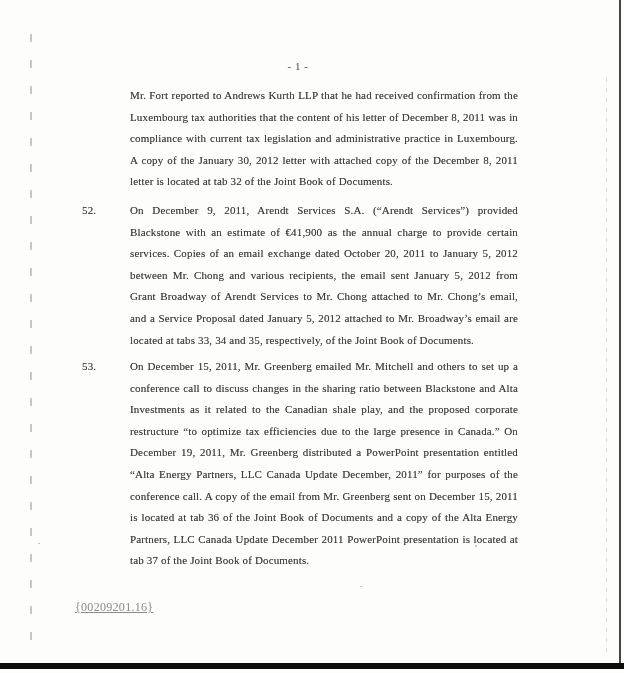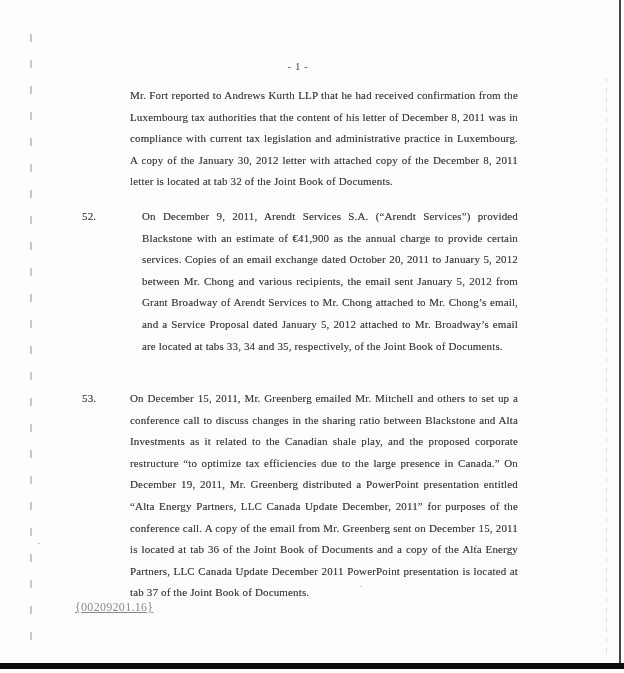--- a/index.html
+++ b/index.html
@@ -66,22 +66,22 @@
   .para .num {
     flex: 0 0 40px;
     text-align: left;
   }
   .para .txt {
     flex: 1 1 auto; width: 396px;
     text-align: justify;
     margin-left: 8px;
   }
   .para-1 { top: 85px; }
-  .para-2 { top: 206px; gap: 12px; }
-  .para-3 { top: 388px; }
+  .para-2 { top: 200px; }
+  .para-3 { top: 356px; }
   .footer-id {
     position: absolute; left: 75px; top: 600px;
     font-size: 12px; letter-spacing: .3px;
     color: #8a8a8a;
     text-decoration: underline;
   }
 </style>
 </head>
 <body>
 

